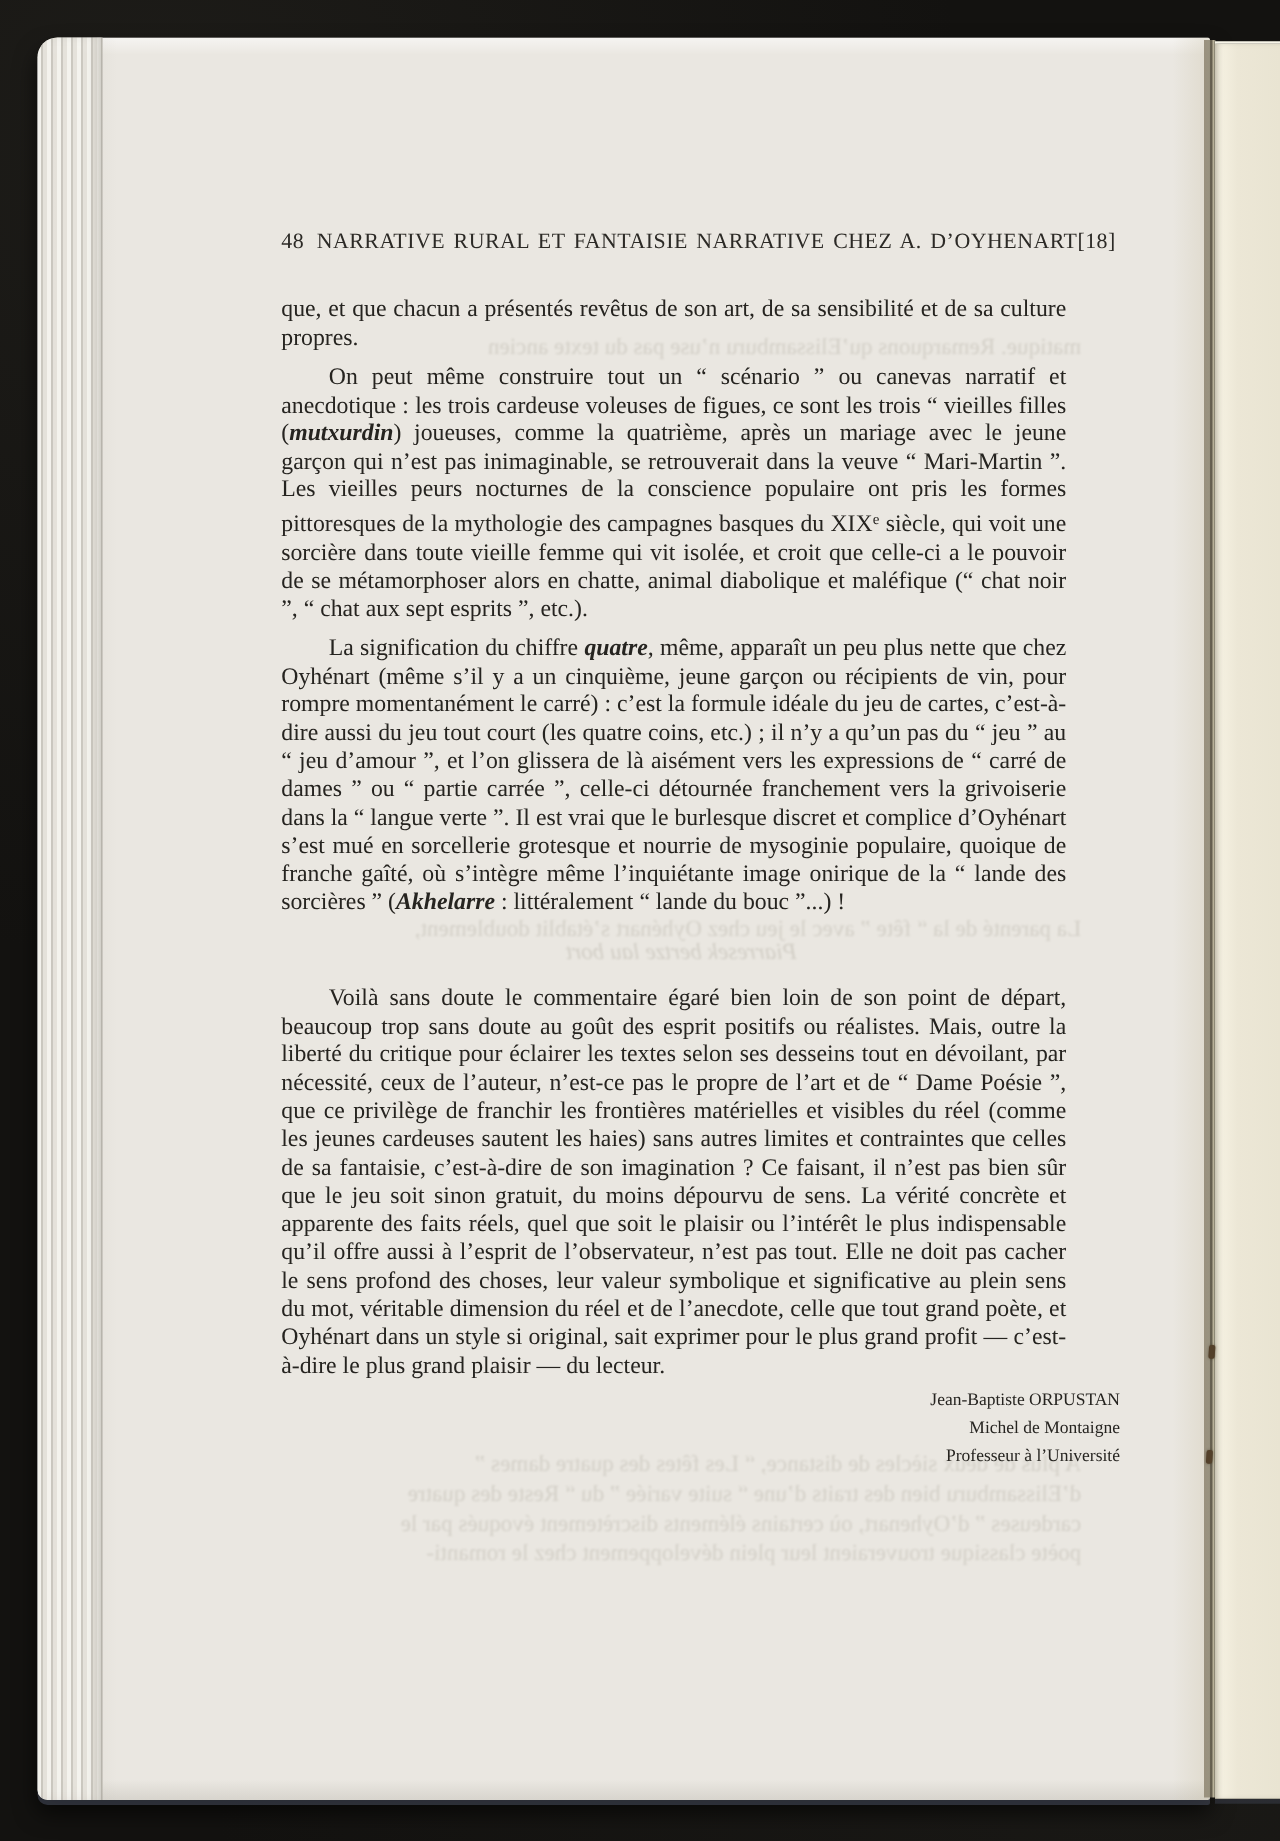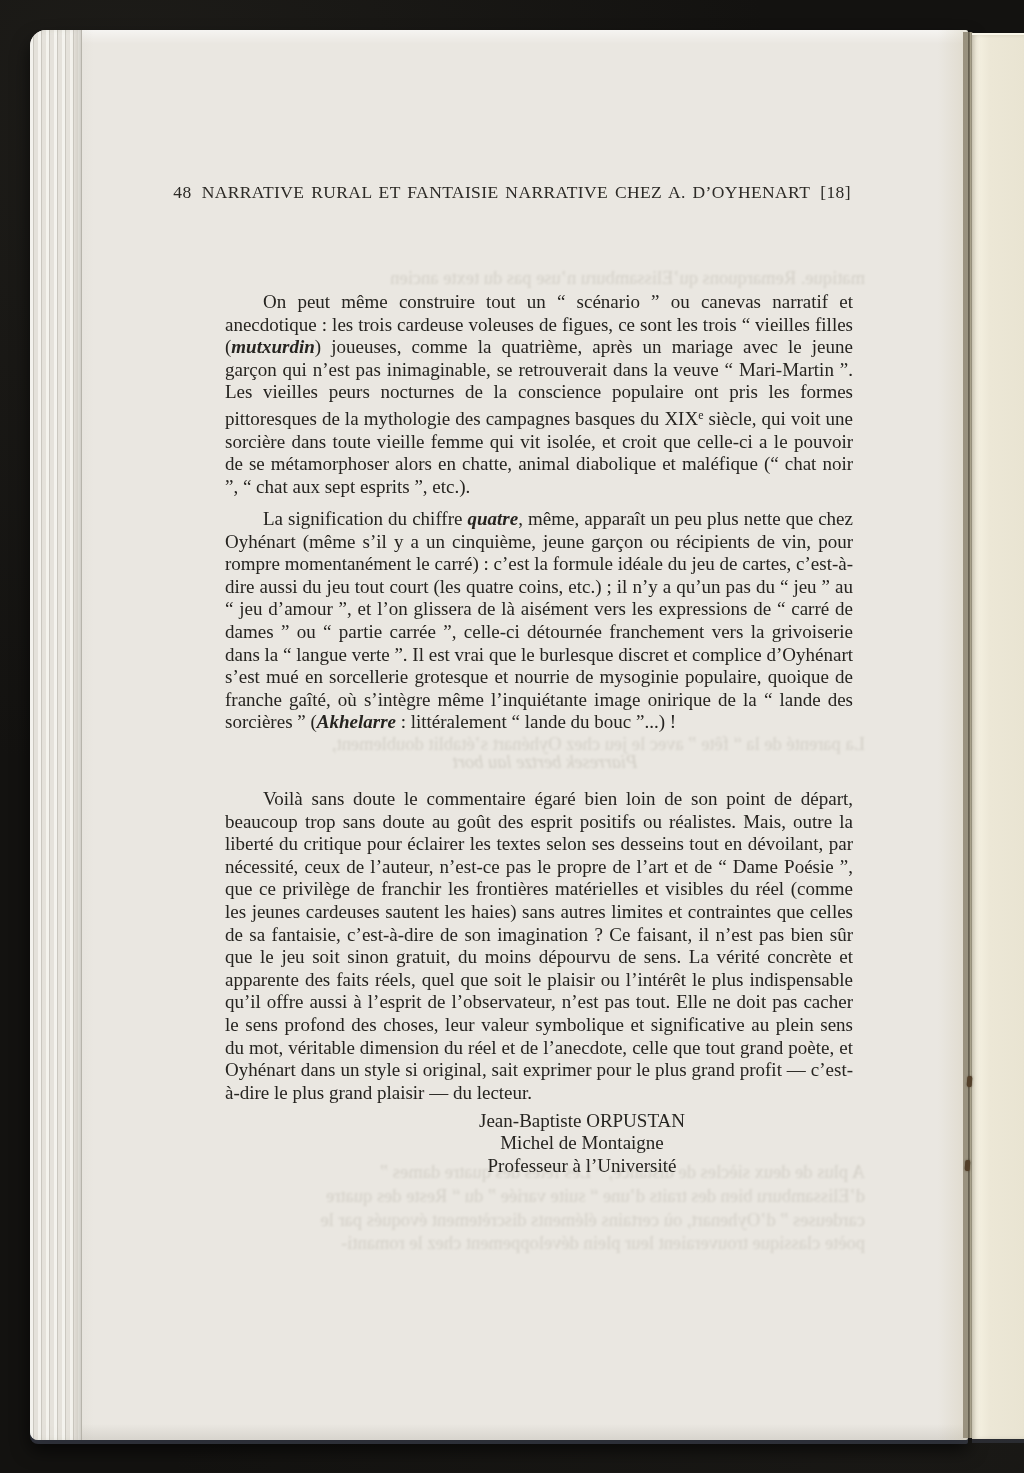--- a/index.html
+++ b/index.html
@@ -45,43 +45,43 @@
     border-top:2px solid #f9f6e9;
     box-shadow:inset 4px 0 6px -3px rgba(120,112,90,.6), 0 4px 0 rgba(60,64,78,.5);
   }
   .stitch{position:absolute;width:5px;height:11px;background:#53402a;border-radius:2px;transform:rotate(4deg);box-shadow:0 0 2px rgba(60,45,25,.6);}
   .s1{left:967px;top:1076px;}
   .s2{left:965px;top:1160px;}
 
   
   .header{
     position:absolute;left:195px;top:152px;width:626px;
-    display:flex;justify-content:flex-end;align-items:baseline;
+    display:flex;justify-content:flex-start;align-items:baseline;
     font-size:17.5px;letter-spacing:.4px;word-spacing:2px;color:#2c2a26;
     white-space:nowrap;
   }
   .header .num{margin-right:10px;}
-  .header .ref{margin-left:10px;}
+  .header .ref{}
 
   
   .para{
     position:absolute;left:195px;width:628px;margin:0;
     font-size:19px;line-height:22.6px;text-align:justify;color:#262420;
   }
   .para.indent{text-indent:38px;}
   .p0{top:207px;}
   .p1{top:261px;}
   .p2{top:478px;}
   .p3{top:758px;}
   .it{font-style:italic;font-weight:bold;}
   .sup{font-size:12px;vertical-align:6px;letter-spacing:0;}
 
   .signature{
     position:absolute;left:238px;top:1080px;width:628px;
-    text-align:center;font-size:19px;line-height:22.3px;color:#262420;
+    text-align:right;font-size:14px;line-height:22.3px;color:#262420;
   }
   .signature div{margin:0;}
 
   
   .bleed{
     position:absolute;left:195px;width:640px;margin:0;
     transform:scaleX(-1);filter:blur(.8px);
     font-size:18.5px;color:#6e6756;opacity:.18;white-space:nowrap;overflow:hidden;
   }
   .b1{top:238px;}
@@ -107,20 +107,21 @@
     <p class="bleed b5">d’Elissamburu bien des traits d’une “ suite variée ” du “ Reste des quatre</p>
     <p class="bleed b6">cardeuses ” d’Oyhenart, où certains éléments discrètement évoqués par le</p>
     <p class="bleed b7">poète classique trouveraient leur plein développement chez le romanti-</p>
 
     <div class="header">
       <span class="num">48</span>
       <span class="ttl">NARRATIVE RURAL ET FANTAISIE NARRATIVE CHEZ A. D’OYHENART</span>
       <span class="ref">[18]</span>
     </div>
 
+    <p class="para p0"><span>que, et que chacun a présentés revêtus de son art, de sa sensibilité et de sa culture propres.</span></p>
     <p class="para p1 indent"><span>On peut même construire tout un “ scénario ” ou canevas narratif et anecdotique : les trois cardeuse voleuses de figues, ce sont les trois “ vieilles filles (</span><span class="it">mutxurdin</span><span>) joueuses, comme la quatrième, après un mariage avec le jeune garçon qui n’est pas inimaginable, se retrouverait dans la veuve “ Mari-Martin ”. Les vieilles peurs nocturnes de la conscience populaire ont pris les formes pittoresques de la mythologie des campagnes basques du XIX</span><span class="sup">e</span><span> siècle, qui voit une sorcière dans toute vieille femme qui vit isolée, et croit que celle-ci a le pouvoir de se métamorphoser alors en chatte, animal diabolique et maléfique (“ chat noir ”, “ chat aux sept esprits ”, etc.).</span></p>
     <p class="para p2 indent"><span>La signification du chiffre </span><span class="it">quatre</span><span>, même, apparaît un peu plus nette que chez Oyhénart (même s’il y a un cinquième, jeune garçon ou récipients de vin, pour rompre momentanément le carré) : c’est la formule idéale du jeu de cartes, c’est-à-dire aussi du jeu tout court (les quatre coins, etc.) ; il n’y a qu’un pas du “ jeu ” au “ jeu d’amour ”, et l’on glissera de là aisément vers les expressions de “ carré de dames ” ou “ partie carrée ”, celle-ci détournée franchement vers la grivoiserie dans la “ langue verte ”. Il est vrai que le burlesque discret et complice d’Oyhénart s’est mué en sorcellerie grotesque et nourrie de mysoginie populaire, quoique de franche gaîté, où s’intègre même l’inquiétante image onirique de la “ lande des sorcières ” (</span><span class="it">Akhelarre</span><span> : littéralement “ lande du bouc ”...) !</span></p>
     <p class="para p3 indent"><span>Voilà sans doute le commentaire égaré bien loin de son point de départ, beaucoup trop sans doute au goût des esprit positifs ou réalistes. Mais, outre la liberté du critique pour éclairer les textes selon ses desseins tout en dévoilant, par nécessité, ceux de l’auteur, n’est-ce pas le propre de l’art et de “ Dame Poésie ”, que ce privilège de franchir les frontières matérielles et visibles du réel (comme les jeunes cardeuses sautent les haies) sans autres limites et contraintes que celles de sa fantaisie, c’est-à-dire de son imagination ? Ce faisant, il n’est pas bien sûr que le jeu soit sinon gratuit, du moins dépourvu de sens. La vérité concrète et apparente des faits réels, quel que soit le plaisir ou l’intérêt le plus indispensable qu’il offre aussi à l’esprit de l’observateur, n’est pas tout. Elle ne doit pas cacher le sens profond des choses, leur valeur symbolique et significative au plein sens du mot, véritable dimension du réel et de l’anecdote, celle que tout grand poète, et Oyhénart dans un style si original, sait exprimer pour le plus grand profit — c’est-à-dire le plus grand plaisir — du lecteur.</span></p>
 
     <div class="signature">
       <div>Jean-Baptiste ORPUSTAN</div>
       <div>Michel de Montaigne</div>
       <div>Professeur à l’Université</div>
     </div>
   </div>

